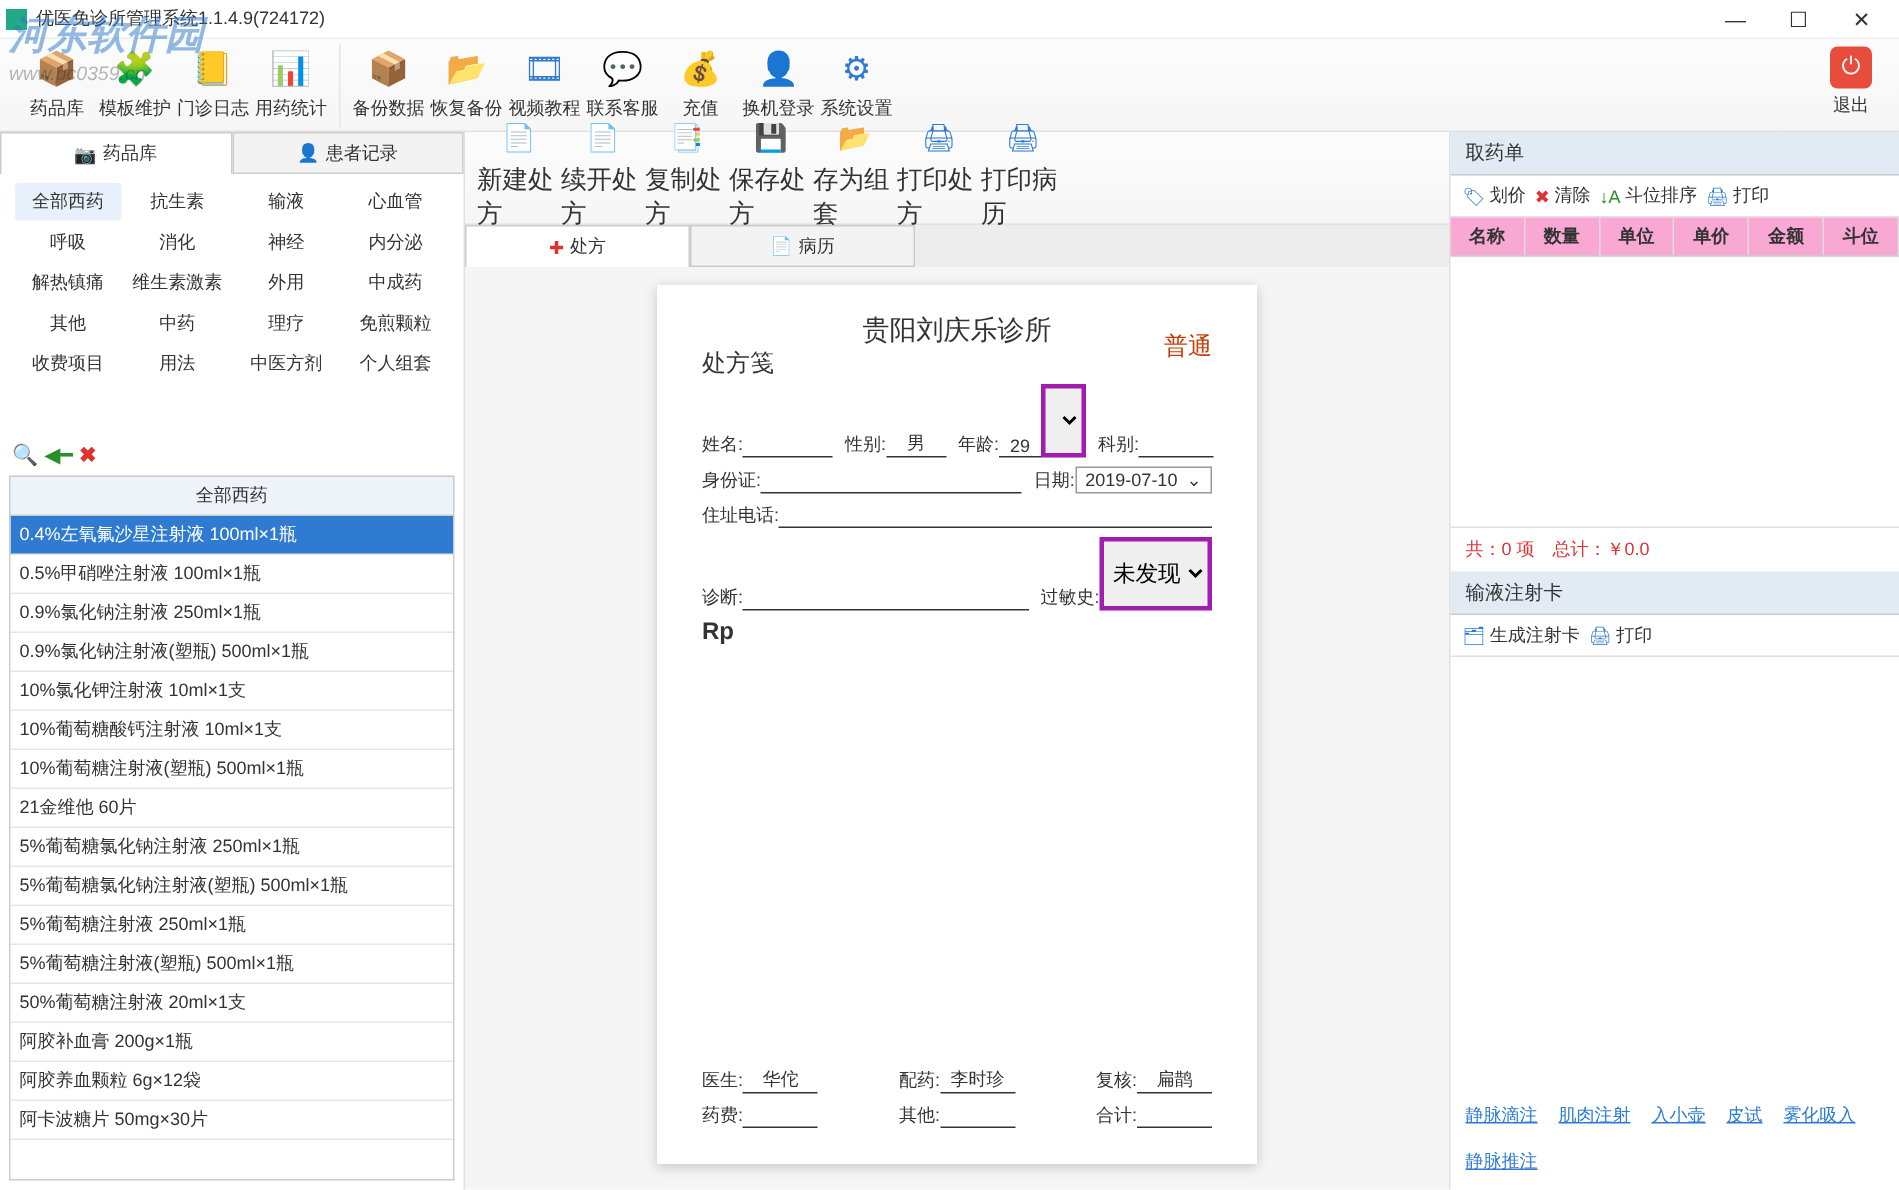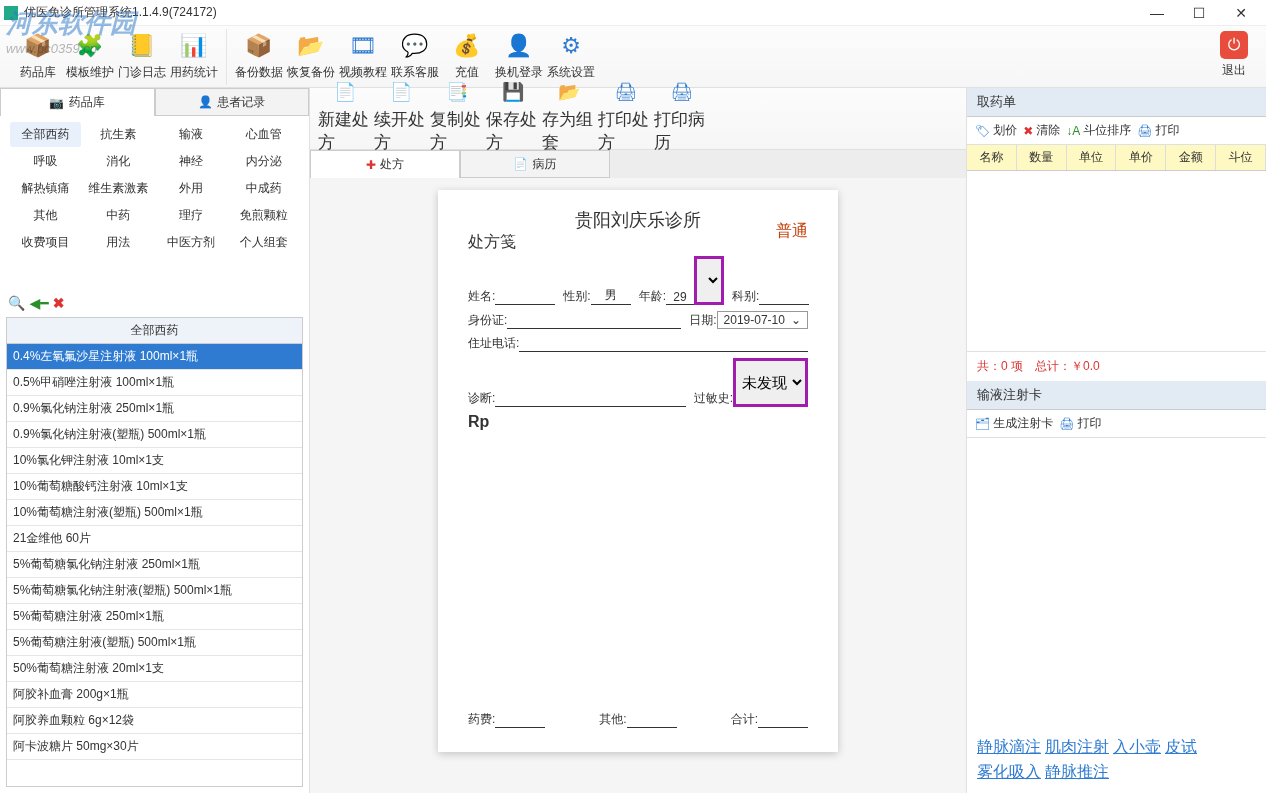--- a/index.html
+++ b/index.html
@@ -68,26 +68,26 @@
 .rp { font-size:16px; font-weight:bold; margin-top:6px; }
 .paper-foot { margin-top: 280px; }
 .paper-foot .fld-row { justify-content:space-between; }
 
 .right-pane { width: 300px; border-left: 1px solid #e0e0e0; display:flex; flex-direction:column; background:#fff; }
 .rp-hdr { background:#e2eaf3; padding:5px 10px; font-size:13px; border-bottom:1px solid #ccc; }
 .rp-bar { display:flex; align-items:center; gap:6px; padding:5px 8px; border-bottom:1px solid #e0e0e0; font-size:12px; }
 .rp-bar-item { display:flex; align-items:center; gap:3px; cursor:pointer; }
 .rp-bar .red { color:#d33; }
 .rp-bar .grn { color:#2a8f2a; }
-.tbl-hdr { display:flex; background:#fef9c3; border-bottom:1px solid #ccc; }
+.tbl-hdr { display:flex; background:#f9a8d4; border-bottom:1px solid #ccc;font-weight:bold; }
 .tbl-hdr .th { flex:1; text-align:center; padding:4px 0; font-size:12px; border-right:1px solid #ddd; }
 .tbl-body { height: 180px; }
 .total-row { padding:6px 10px; color:#d33; font-size:12px; border-top:1px solid #e0e0e0; }
 .inj-body { flex:1; }
-.links-row { padding:10px; display:flex; flex-wrap:wrap; gap:4px; font-size:16px; }
+.links-row { padding:10px; display:flex; flex-wrap:wrap; gap:14px; font-size:12px; }
 .links-row a { color:#2e7bd1; text-decoration:underline; cursor:pointer; }
 
 select.inline { border:3px solid #a21caf; font-size:15px; padding:12px 2px; }
 </style>
 </head>
 <body>
 
 <div class="watermark">
   <span>河东软件园</span>
   <span class="url">www.pc0359.cn</span>
@@ -310,20 +310,34 @@
           <div class="fld">
               <span class="flbl">过敏史:</span>
             <select class="inline" style="min-width:60px;"><option>未发现</option></select>
           </div>
         </div>
         <div class="rp">Rp</div>
 
         <div class="paper-foot">
           <div class="fld-row">
             <div class="fld">
+                <span class="flbl">医生:</span>
+                <span class="fval" style="min-width:50px;">华佗</span>
+              </div>
+            <div class="fld">
+                <span class="flbl">配药:</span>
+                <span class="fval" style="min-width:50px;">李时珍</span>
+              </div>
+            <div class="fld">
+                <span class="flbl">复核:</span>
+                <span class="fval" style="min-width:50px;">扁鹊</span>
+              </div>
+          </div>
+          <div class="fld-row">
+            <div class="fld">
                 <span class="flbl">药费:</span>
                 <span class="fval" style="min-width:50px;"></span>
               </div>
             <div class="fld">
                 <span class="flbl">其他:</span>
                 <span class="fval" style="min-width:50px;"></span>
               </div>
             <div class="fld">
                 <span class="flbl">合计:</span>
                 <span class="fval" style="min-width:50px;"></span>

